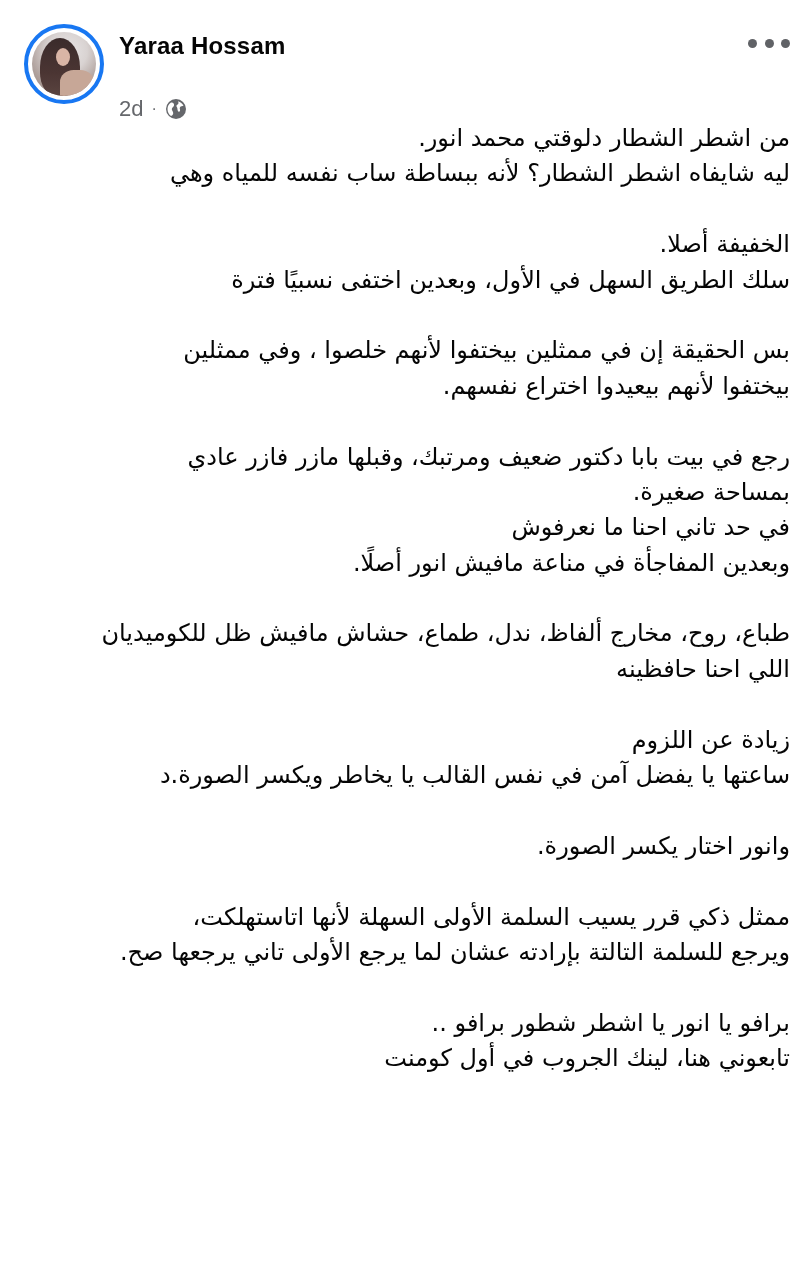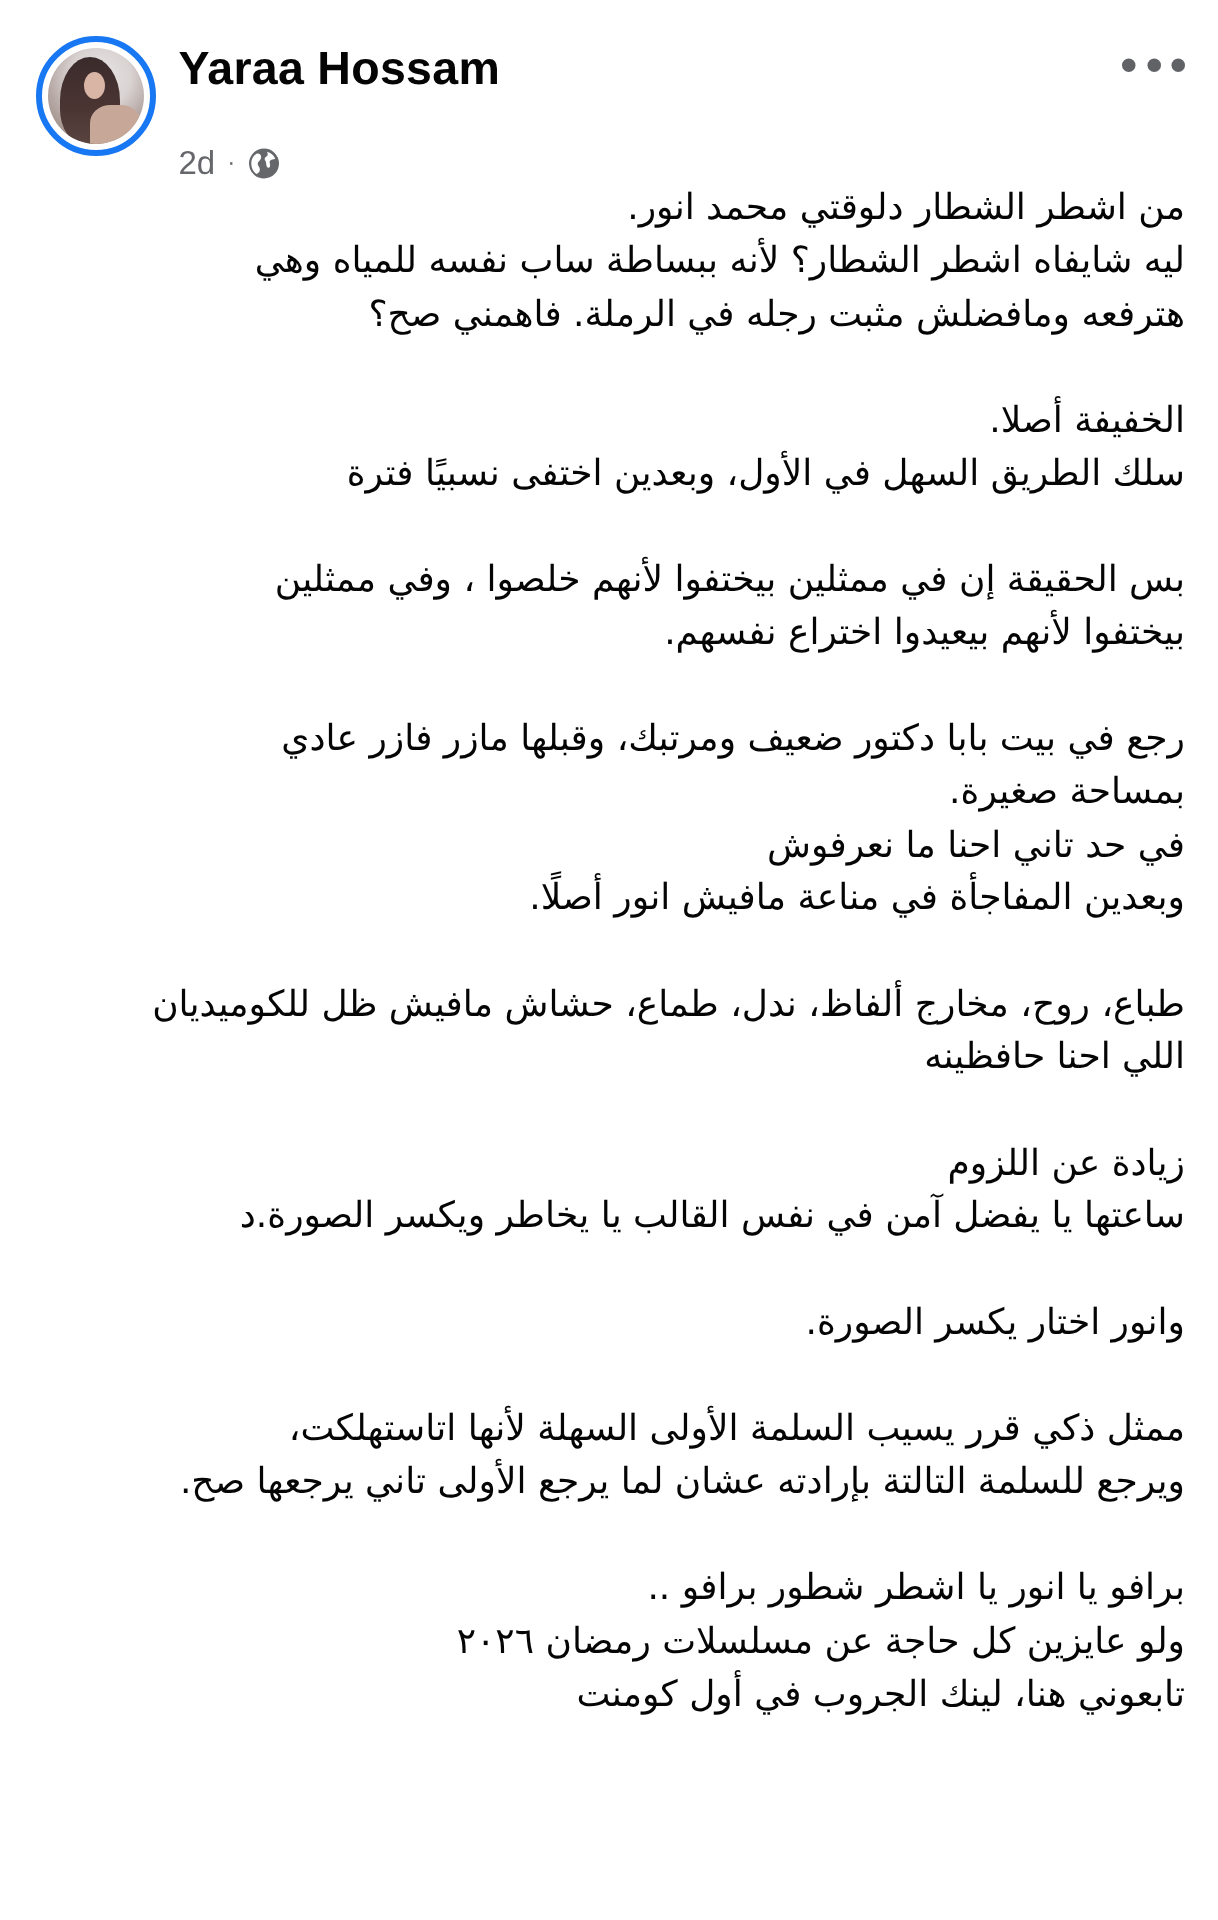--- a/index.html
+++ b/index.html
@@ -58,21 +58,21 @@
       left: 28px; top: 38px;
       width: 34px; height: 30px;
       border-radius: 40% 40% 0 0;
       background: #c7a797;
     }
     .author-name {
       position: absolute;
       left: 119px; top: 30px;
       font-family: "Liberation Sans", sans-serif;
       font-weight: bold;
-      font-size: 31px;
+      font-size: 24px;
       line-height: 32px;
       color: #050505;
       letter-spacing: 0.2px;
     }
     .meta {
       position: absolute;
       left: 119px; top: 68px;
       height: 26px;
       display: flex;
       align-items: center;
@@ -156,21 +156,20 @@
       <span class="d"></span>
       <span class="d"></span>
       <span class="d"></span>
     </div>
   </div>
 
   <div class="post-body">
 
     <span class="line">من اشطر الشطار دلوقتي محمد انور.</span>
     <span class="line">ليه شايفاه اشطر الشطار؟ لأنه ببساطة ساب نفسه للمياه وهي</span>
-    <span class="line">هترفعه ومافضلش مثبت رجله في الرملة. فاهمني صح؟</span>
     <span class="gap"></span>
 
     <span class="line">الخفيفة أصلا.</span>
     <span class="line">سلك الطريق السهل في الأول، وبعدين اختفى نسبيًا فترة</span>
     <span class="gap"></span>
 
     <span class="line">بس الحقيقة إن في ممثلين بيختفوا لأنهم خلصوا ، وفي ممثلين</span>
     <span class="line">بيختفوا لأنهم بيعيدوا اختراع نفسهم.</span>
     <span class="gap"></span>
 
@@ -189,17 +188,16 @@
     <span class="gap"></span>
 
     <span class="line">وانور اختار يكسر الصورة.</span>
     <span class="gap"></span>
 
     <span class="line">ممثل ذكي قرر يسيب السلمة الأولى السهلة لأنها اتاستهلكت،</span>
     <span class="line">ويرجع للسلمة التالتة بإرادته عشان لما يرجع الأولى تاني يرجعها صح.</span>
     <span class="gap"></span>
 
     <span class="line">برافو يا انور يا اشطر شطور برافو ..</span>
-    <span class="line">ولو عايزين كل حاجة عن مسلسلات رمضان ٢٠٢٦</span>
     <span class="line">تابعوني هنا، لينك الجروب في أول كومنت</span>
   </div>
 
 </div>
 
 </body></html>

